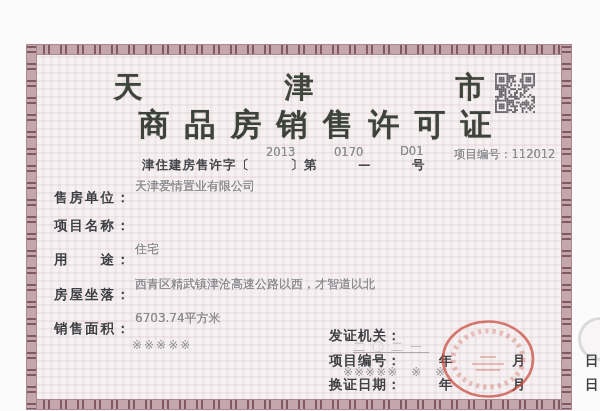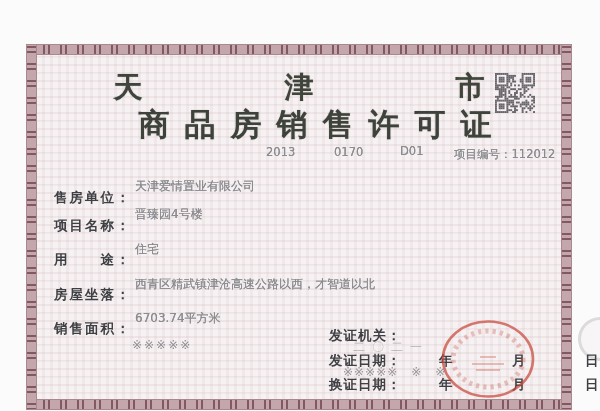--- a/index.html
+++ b/index.html
@@ -36,21 +36,21 @@
   .lic-val{font-size:11.5px;}
   .lic-year{left:240px;top:101px;}
   .lic-serial{left:308px;top:101px;}
   .lic-suffix{left:374px;top:100px;}
   .lic-project{left:428px;top:103px;font-size:11.5px;}
   .flabel{left:28px;font-size:13.5px;font-weight:700;color:#3e4044;letter-spacing:2px;}
   .fvalue{left:109px;font-size:12px;}
   .masked1{left:106px;top:294px;font-size:12px;color:#8e8f93;letter-spacing:2px;}
   .rlabel{left:303px;font-size:13.5px;font-weight:700;color:#3e4044;letter-spacing:1px;}
   .runits{left:413px;font-size:13.5px;font-weight:700;color:#3e4044;letter-spacing:23px;}
-  .faint-year{left:327px;top:295px;font-size:12px;color:rgba(125,120,123,.55);letter-spacing:7px;}
+  .faint-year{left:327px;top:295px;font-size:12px;color:rgba(125,120,123,.55);letter-spacing:7px;text-decoration:underline;}
   .masked2{left:317px;top:320px;font-size:12px;color:#97959a;letter-spacing:1px;}
   .qr{left:467px;top:29px;width:44px;height:40px;}
   .seal{left:412px;top:272px;z-index:3;}
   .edge-shadow{
     position:absolute;left:578px;top:317px;width:38px;height:38px;border-radius:50%;
     border:3px solid rgba(150,148,150,.28);background:rgba(220,218,220,.15);z-index:0;
   }
 </style>
 </head>
 <body>
@@ -297,44 +297,44 @@
       <rect x="4" y="20" width="1" height="1" fill="#4c4c52" opacity="0.85"></rect>
       <rect x="5" y="20" width="1" height="1" fill="#4c4c52" opacity="0.85"></rect>
       <rect x="6" y="20" width="1" height="1" fill="#4c4c52" opacity="0.85"></rect>
       <rect x="9" y="20" width="1" height="1" fill="#4c4c52" opacity="0.85"></rect>
       <rect x="10" y="20" width="1" height="1" fill="#4c4c52" opacity="0.85"></rect>
       <rect x="14" y="20" width="1" height="1" fill="#4c4c52" opacity="0.85"></rect>
       <rect x="16" y="20" width="1" height="1" fill="#4c4c52" opacity="0.85"></rect>
       <rect x="20" y="20" width="1" height="1" fill="#4c4c52" opacity="0.85"></rect>
     </svg>
 
+  <div class="abs lic-label">津住建房售许字〔　　　〕第　　　—　　　号</div>
   <div class="abs lic-val lic-year typed">2013</div>
   <div class="abs lic-val lic-serial typed">0170</div>
   <div class="abs lic-val lic-suffix typed">D01</div>
   <div class="abs lic-project typed">项目编号：112012</div>
 
   <div class="abs fvalue typed" style="top:134px">天津爱情置业有限公司</div>
   <div class="abs flabel" style="top:145px">售房单位：</div>
 
   <div class="abs flabel" style="top:173px">项目名称：</div>
-  <div class="abs fvalue typed" style="top:162px">晋臻园4号楼</div>
 
   <div class="abs flabel" style="top:207px">用　　途：</div>
   <div class="abs fvalue typed" style="top:197px">住宅</div>
 
   <div class="abs flabel" style="top:242px">房屋坐落：</div>
   <div class="abs flabel" style="top:276px">销售面积：</div>
 
   <div class="abs fvalue typed" style="top:232px">西青区精武镇津沧高速公路以西，才智道以北</div>
   <div class="abs fvalue typed" style="top:266px">6703.74平方米</div>
 
   <div class="abs masked1">※※※※※</div>
 
   <div class="abs rlabel" style="top:283px">发证机关：</div>
-  <div class="abs rlabel" style="top:308px">发证日期：</div>
+  <div class="abs rlabel" style="top:308px">项目编号：</div>
   <div class="abs runits" style="top:308px">年　月　日</div>
   <div class="abs rlabel" style="top:332px">换证日期：</div>
   <div class="abs runits" style="top:332px">年　月　日</div>
   <div class="abs faint-year">二〇二一</div>
   <div class="abs masked2">※※※※※　※　※</div>
 
   <svg class="abs seal" width="100" height="86" viewBox="0 0 100 86">
     <ellipse cx="50" cy="43" rx="45" ry="37.5" fill="none" stroke="#c8483c" stroke-width="2.6" opacity="0.72"></ellipse>
     <ellipse cx="50" cy="43" rx="35" ry="28" fill="none" stroke="#c8483c" stroke-width="5" stroke-dasharray="3.2 4.1" opacity="0.30"></ellipse>
     <g stroke="#c8483c" stroke-width="2" opacity="0.32">

